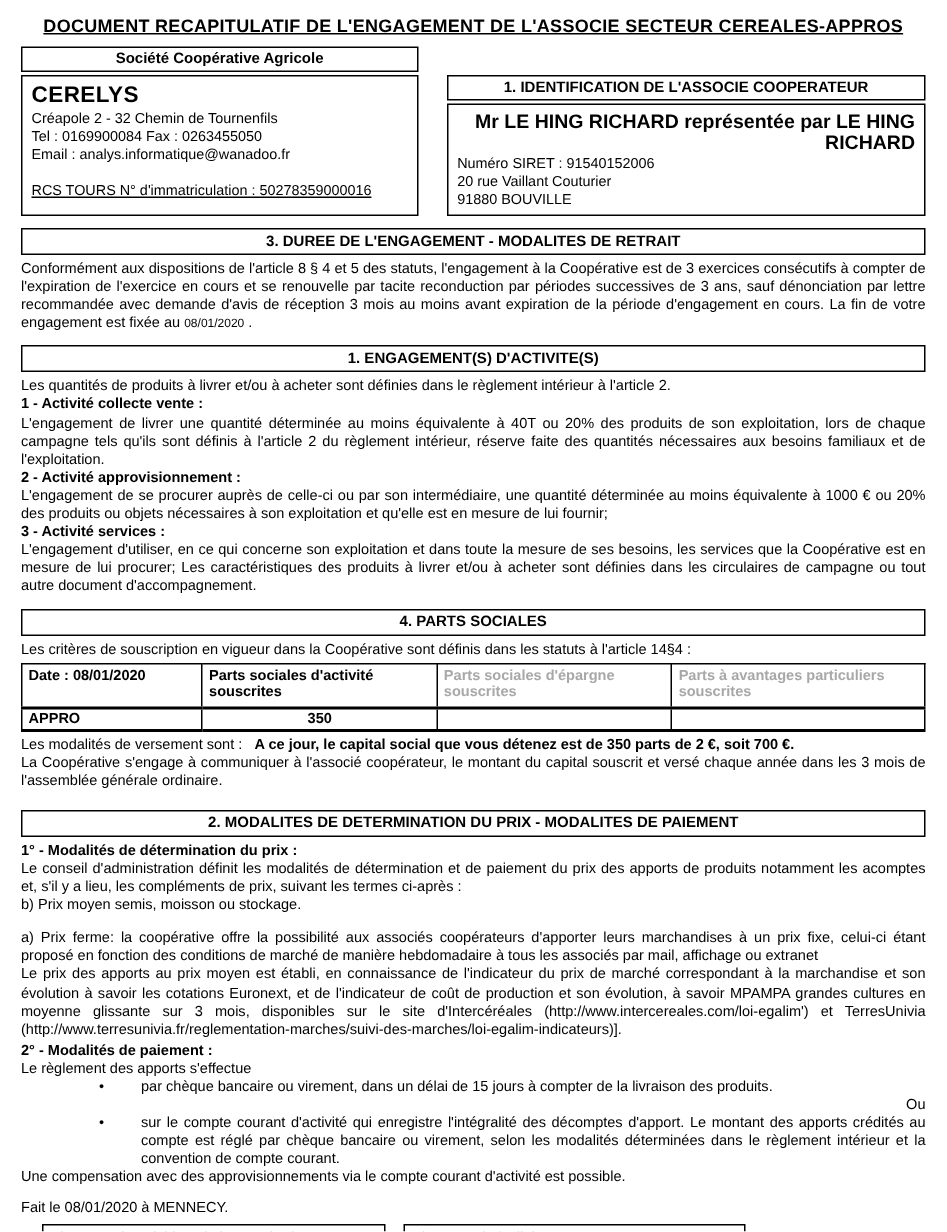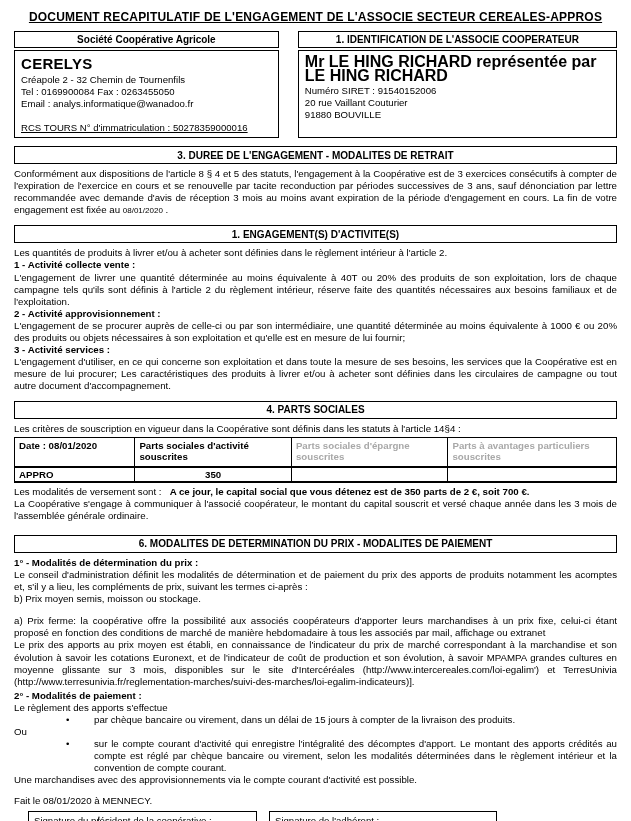--- a/index.html
+++ b/index.html
@@ -7,30 +7,30 @@
     position:relative;width:631px;height:821px;background:#fff;overflow:hidden;
     font-family:"Liberation Sans","DejaVu Sans",sans-serif;color:#000;
   }
   .inner{padding:8px 14px 0 14px;}
   .doc-title{
     text-align:center;font-size:12px;font-weight:bold;text-decoration:underline;
     letter-spacing:.2px;margin:2px 0 7px 0;
   }
   .top-row{display:flex;gap:19px;align-items:stretch;}
   .top-col-left{width:292px;display:flex;flex-direction:column;}
-  .top-col-right{width:352px;display:flex;flex-direction:column;}
+  .top-col-right{width:352px;display:flex;flex-direction:column;margin-top:19px;}
   .box-header{
     border:1px solid #000;text-align:center;font-weight:bold;font-size:10px;
     padding:2px 2px;
   }
   .box-body{border:1px solid #000;margin-top:2px;padding:3px 6px;flex:1;}
   .coop-name{font-size:15px;font-weight:bold;letter-spacing:.3px;margin:1px 0 2px 0;}
   .small-line{font-size:9.6px;line-height:12px;}
   .rcs-line{font-size:9.6px;line-height:12px;margin-top:12px;text-decoration:underline;}
-  .member-name{font-size:16px;font-weight:bold;line-height:13.5px;margin:1px 0 3px 0;}
+  .member-name{font-size:13px;font-weight:bold;line-height:13.5px;margin:1px 0 3px 0;text-align:right;}
   .sec-header{
     border:1px solid #000;text-align:center;font-weight:bold;font-size:10px;
     padding:2.5px 2px;margin-top:8px;
   }
   .body-p{font-size:9.7px;line-height:12.1px;margin-top:4px;text-align:justify;}
   .body-p-nj{font-size:9.7px;line-height:12.1px;margin-top:4px;}
   .tight{margin-top:0;}
   .bold-inline{font-weight:bold;}
   .tiny-date{font-size:8px;}
   table.parts{border-collapse:collapse;width:100%;margin-top:2px;}
@@ -39,21 +39,21 @@
   }
   table.parts tr.hdr td{height:24px;font-weight:bold;line-height:11.5px;}
   table.parts tr.data td{border-top:2px solid #000;border-bottom:2px solid #000;font-weight:bold;padding:1px 4px;}
   .c0{width:20%;} .c1{width:26%;} .c2{width:26%;} .c3{width:28%;}
   .val-center{text-align:center;}
   .underline{}
   .bullet-item{
     font-size:9.7px;line-height:12.1px;padding-left:80px;position:relative;text-align:justify;
   }
   .bullet-item::before{content:"\2022";position:absolute;left:52px;top:0;}
-  .ou-line{font-size:9.7px;line-height:12.1px;text-align:left;}
+  .ou-line{font-size:9.7px;line-height:12.1px;text-align:right;}
   .sig-row{display:flex;margin-top:4px;}
   .sig-box{border:1px solid #000;height:88px;position:relative;font-size:9.6px;}
   .sig-box-left{width:227px;margin-left:14px;}
   .sig-box-right{width:226px;margin-left:12px;}
   .sig-label{padding:3px 5px;}
   .scribble{position:absolute;left:8px;top:4px;}
   .gray-th{color:#a8a8a8;}
 </style>
 </head>
 <body>
@@ -111,32 +111,32 @@
         <td>APPRO</td>
         <td class="val-center">350</td>
         <td></td>
         <td></td>
       </tr>
     </tbody>
       </table>
     <div class="body-p-nj tight" style="margin-top:3px;"><span class="underline">Les modalités de versement sont :</span><span>&nbsp;&nbsp; </span><span class="bold-inline">A ce jour, le capital social que vous détenez est de 350 parts de 2 €, soit 700 €.</span></div>
     <div class="body-p tight">La Coopérative s'engage à communiquer à l'associé coopérateur, le montant du capital souscrit et versé chaque année dans les 3 mois de l'assemblée générale ordinaire.</div>
 
-    <div class="sec-header" style="margin-top:13px;">6. MODALITES DE DETERMINATION DU PRIX - MODALITES DE PAIEMENT</div>
+    <div class="sec-header" style="margin-top:13px;">2. MODALITES DE DETERMINATION DU PRIX - MODALITES DE PAIEMENT</div>
     <div class="body-p-nj bold-inline">1° - Modalités de détermination du prix :</div>
     <div class="body-p tight">Le conseil d'administration définit les modalités de détermination et de paiement du prix des apports de produits notamment les acomptes et, s'il y a lieu, les compléments de prix, suivant les termes ci-après :</div>
     <div class="body-p tight">b) Prix moyen semis, moisson ou stockage.</div>
     <div class="body-p" style="margin-top:10px;">a) Prix ferme: la coopérative offre la possibilité aux associés coopérateurs d'apporter leurs marchandises à un prix fixe,  celui-ci  étant proposé en fonction des conditions de marché de manière hebdomadaire à tous les associés par mail, affichage ou extranet</div>
     <div class="body-p tight">Le prix des apports au prix moyen est établi, en connaissance de l'indicateur du prix de marché correspondant à la marchandise et son évolution à savoir les cotations Euronext, et de l'indicateur de coût de production et son évolution, à savoir MPAMPA grandes cultures en moyenne glissante sur 3 mois, disponibles sur le site d'Intercéréales (http://www.intercereales.com/loi-egalim') et TerresUnivia (http://www.terresunivia.fr/reglementation-marches/suivi-des-marches/loi-egalim-indicateurs)].</div>
     <div class="body-p-nj bold-inline" style="margin-top:2px;">2° - Modalités de paiement :</div>
     <div class="body-p-nj tight">Le règlement des apports s'effectue</div>
     <div class="bullet-item">par chèque bancaire ou virement, dans un délai de 15 jours à compter de la livraison des produits.</div>
     <div class="ou-line">Ou</div>
     <div class="bullet-item">sur le compte courant d'activité qui enregistre l'intégralité des décomptes d'apport. Le montant des apports crédités au compte est réglé par chèque bancaire ou virement, selon les modalités déterminées dans le règlement intérieur et la convention de compte courant.</div>
-    <div class="body-p-nj tight">Une marchandises avec des approvisionnements via le compte courant d'activité est possible.</div>
+    <div class="body-p-nj tight">Une compensation avec des approvisionnements via le compte courant d'activité est possible.</div>
 
     <div class="body-p-nj" style="margin-top:8px;">Fait le 08/01/2020 à MENNECY.</div>
 
     <div class="sig-row">
       <div class="sig-box sig-box-left">
         <div class="sig-label">Signature du président de la coopérative :</div>
         <svg class="scribble" width="130" height="82" viewBox="0 0 130 82">
           <g fill="none" stroke="#1a1a1a" stroke-width="1.2" stroke-linecap="round">
             <path d="M62,1 C58,18 57,38 58,55 C59,65 56,72 59,81"></path>
             <path d="M52,6 L63,16"></path>

